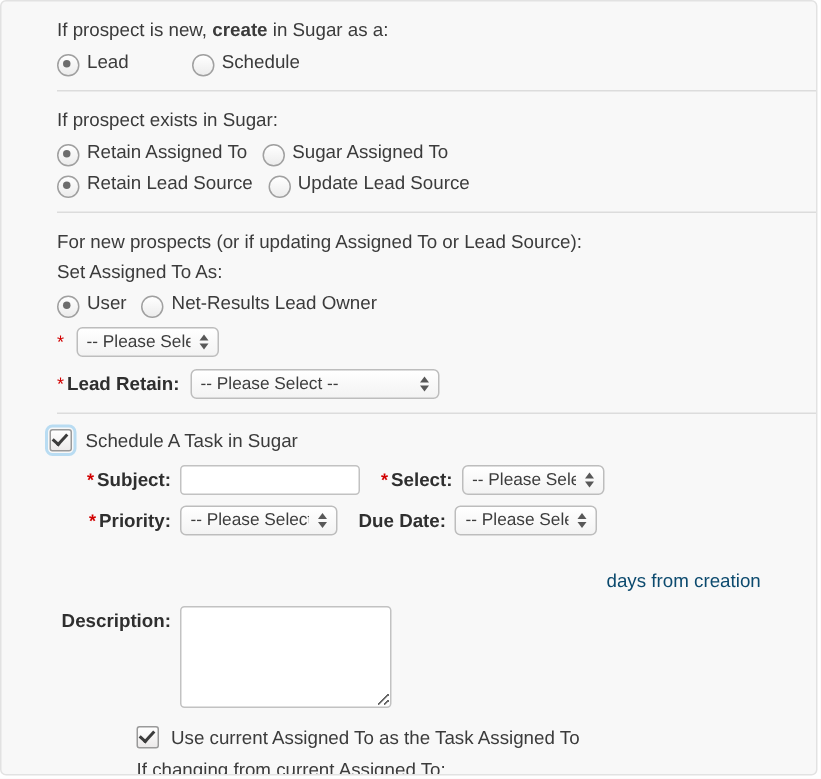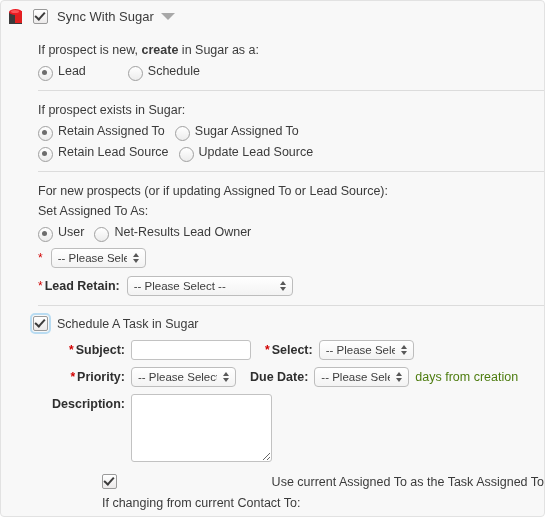--- a/index.html
+++ b/index.html
@@ -221,21 +221,21 @@
   .lbl-b { font-weight: bold; font-size: 12.5px; color: #2f2f2f; }
 
   
   .asg-row { margin-top: 6px; display: flex; align-items: center; }
   .lead-src-row { margin-top: 8px; display: flex; align-items: center; }
 
   
   .task-hdr { display: flex; align-items: center; padding: 10px 0 2px 6px; }
   .task-hdr .t-label { margin-left: 9px; font-size: 12.5px; color: #3b3b3b; }
 
-  .task-body { padding-left: 44px; }
+  .task-body { padding-left: 33px; }
   .frow { display: flex; align-items: flex-start; margin-top: 7px; }
   .fl {
     width: 80px;
     text-align: right;
     padding-right: 6px;
     font-weight: bold;
     font-size: 12.5px;
     color: #2f2f2f;
     line-height: 20px;
     white-space: nowrap;
@@ -244,45 +244,35 @@
     padding: 0 6px 0 14px;
     font-weight: bold;
     font-size: 12.5px;
     color: #2f2f2f;
     line-height: 20px;
     white-space: nowrap;
   }
   .after-txt {
     margin-left: 6px;
     font-size: 12.5px;
-    color: #4d7c0f;
+    color: #0c4a6e;
     line-height: 20px;
+    margin-top: 40px;
   }
 
   .bottom-block { padding-left: 57px; margin-top: 12px; }
-  .bottom-block .row2 { display: flex; align-items: center; justify-content: space-between; }
+  .bottom-block .row2 { display: flex; align-items: center; }
   .bottom-block .cb-lbl { margin-left: 8px; font-size: 12.5px; color: #3b3b3b; }
   .bottom-block .sub { margin-top: 7px; font-size: 12.5px; color: #3b3b3b; }
 </style>
 </head>
 <body>
 
 <div class="panel">
 
-  <div class="hdr">
-    <span class="sugar-cube">
-      <span class="body"></span>
-        <span class="bodyr"></span>
-      <span class="top"></span>
-        <span class="topsh"></span>
-    </span>
-    <span class="cb checked"></span>
-    <span class="hdr-label">Sync With Sugar</span>
-    <span class="tri"></span>
-  </div>
 
   <div class="sect">
     <div class="sect-inner">
       <div class="txt">
         <span>If prospect is new, </span><b>create</b><span> in Sugar as a:</span>
       </div>
       <div class="radio-row">
         <span class="rb checked"></span>
         <span class="rb-label">Lead</span>
         <span class="gap-w"></span>
@@ -400,20 +390,20 @@
       <div class="frow">
         <div class="fl">Description:</div>
         <textarea class="ta" style="width: 141px; height: 68px;"></textarea>
       </div>
 
       <div class="bottom-block">
         <div class="row2">
           <span class="cb checked"></span>
           <span class="cb-lbl">Use current Assigned To as the Task Assigned To</span>
         </div>
-        <div class="sub">If changing from current Contact To:</div>
+        <div class="sub">If changing from current Assigned To:</div>
 
       </div>
 
     </div>
   </div>
 
 </div>
 
 </body></html>

